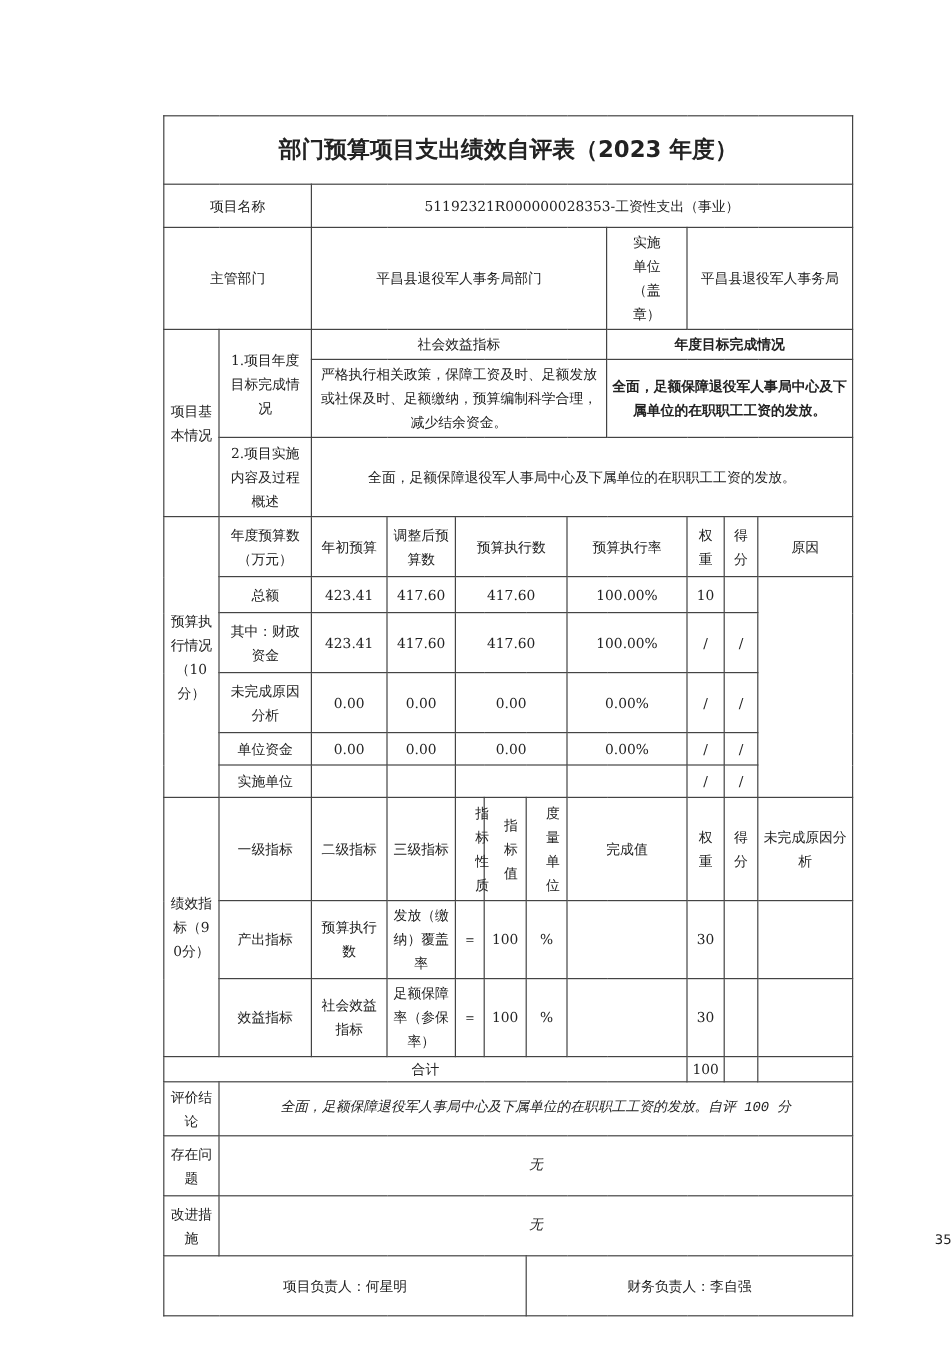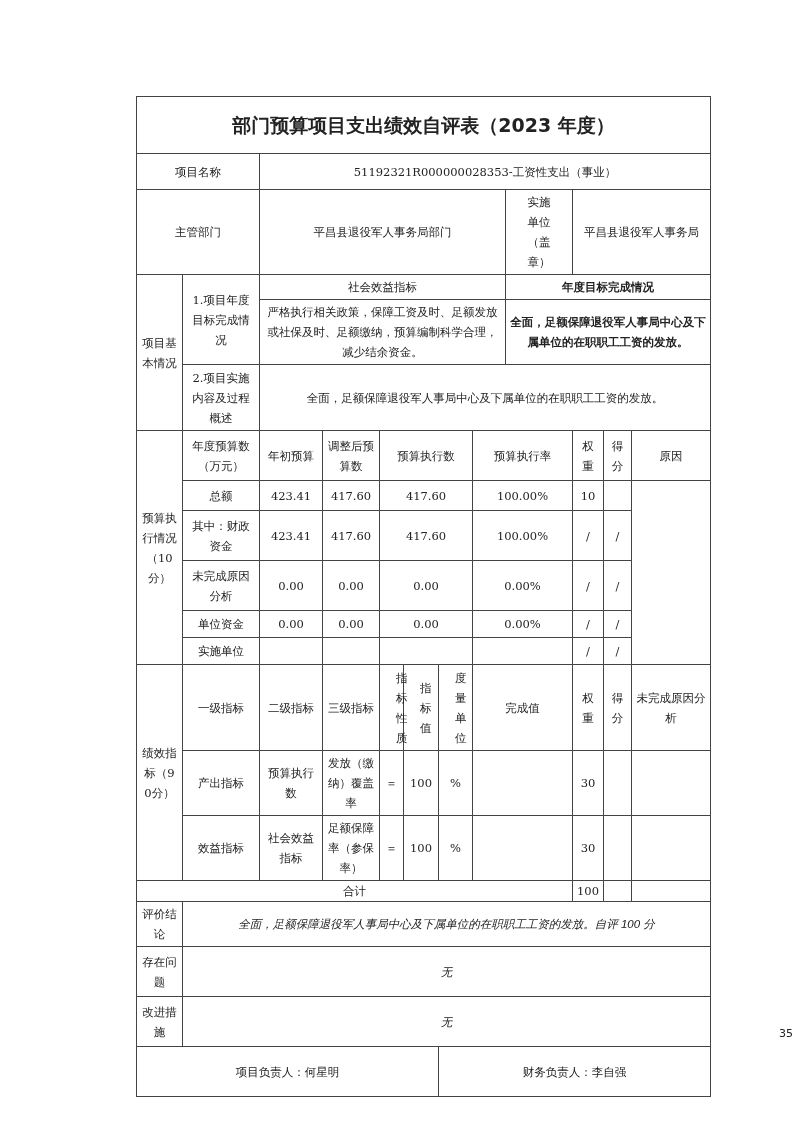--- a/index.html
+++ b/index.html
@@ -3,21 +3,21 @@
 <meta charset="utf-8">
 <style>
   html, body { margin: 0; padding: 0; background: #ffffff; }
   body { width: 793px; height: 1122px; position: relative; font-family: "DejaVu Serif", "Liberation Serif", serif; color: #222; }
   table.form { position: absolute; left: 136px; top: 96px; width: 574px; border-collapse: collapse; table-layout: fixed; font-size: 11.5px; }
   table.form td { border: 1.2px solid #444; padding: 2px 4px; text-align: center; vertical-align: middle; line-height: 20px; word-break: break-all; }
   .title { font-family: "DejaVu Sans", "Liberation Sans", sans-serif; font-weight: bold; font-size: 19px; height: 52px; }
   .left { text-align: center; }
   .sans { font-family: "DejaVu Sans", "Liberation Sans", sans-serif; }
   .bold { font-weight: bold; }
-  .ital { font-style: italic; font-family: Liberation Sans, sans-serif; }
+  .ital { font-style: italic; font-family: Liberation Mono, monospace; }
   .narrow { padding: 2px 16px !important; }
   .page-num { position: absolute; top: 1027px; left: 0; width: 793px; text-align: right; font-family: "DejaVu Sans", "Liberation Sans", sans-serif; font-size: 11px; }
 </style>
 </head>
 <body>
 
 <table class="form">
   <colgroup>
     <col style="width:46px">
       <col style="width:77px">

